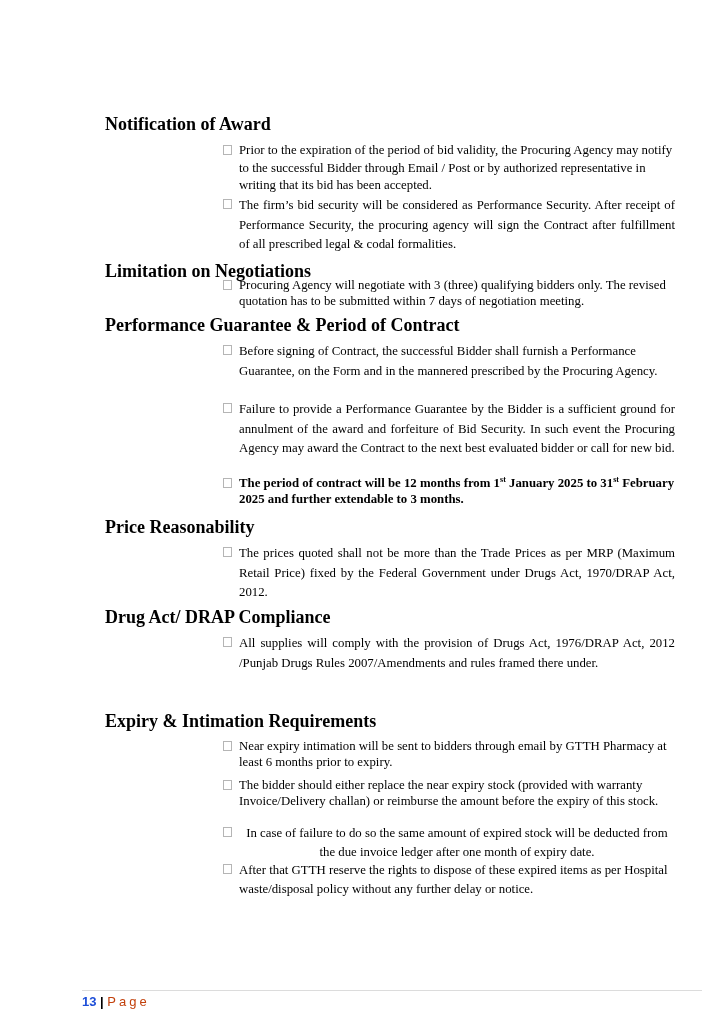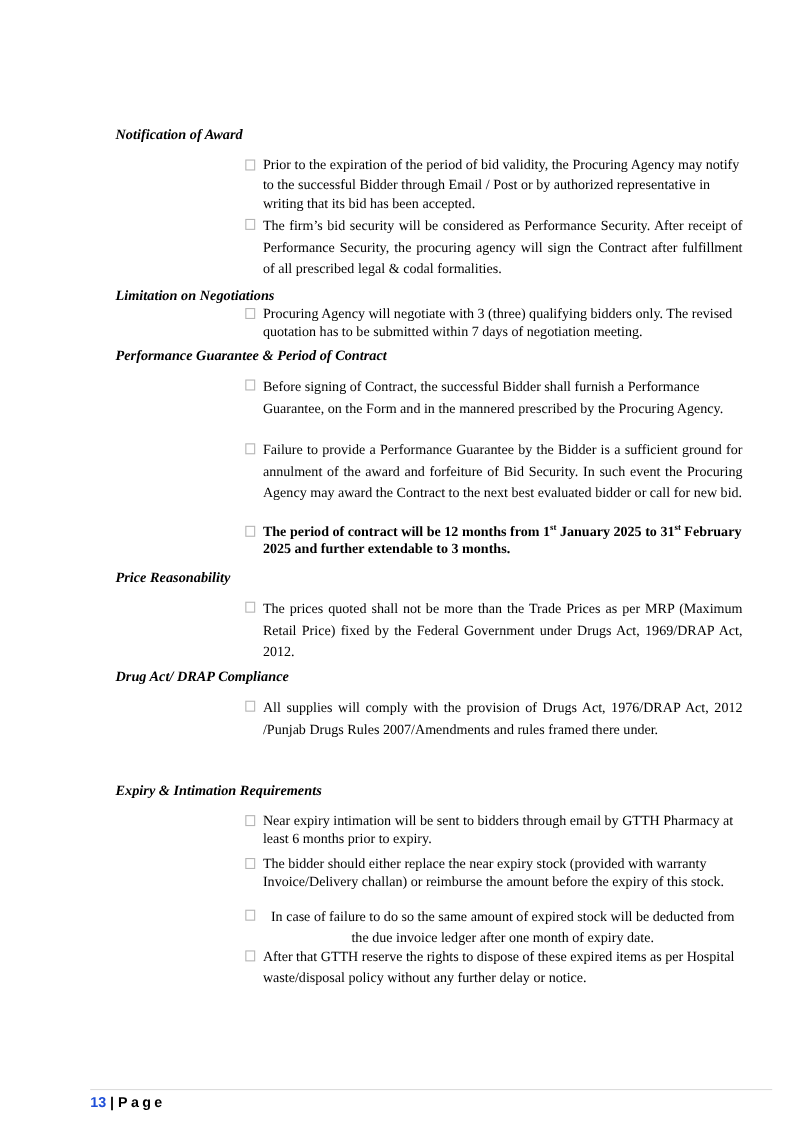--- a/index.html
+++ b/index.html
@@ -1,32 +1,32 @@
 <!DOCTYPE html>
 <html><head>
 <meta charset="utf-8">
 <style>
   html, body { margin: 0; padding: 0; background: #ffffff; }
   body { width: 725px; height: 1024px; position: relative; overflow: hidden;
          font-family: "Liberation Serif", serif; color: #000; }
-  .heading { position: absolute; left: 105px; font-weight: bold; font-size: 13px; font-style: italic; }
+  .heading { position: absolute; left: 105px; font-weight: bold; font-size: 18px; }
   .bullet { position: absolute; left: 223px; width: 452px; font-size: 12.8px; }
   .bullet .box { position: absolute; left: 0; top: 3px; width: 7px; height: 8px;
                  border: 1px solid #b5b5b5; }
   .bullet .txt { display: block; margin-left: 16px; }
   .lh-tight .txt { line-height: 16px; }
   .lh-loose .txt { line-height: 19.5px; }
   .justify .txt { text-align: justify; }
   .bold .txt { font-weight: bold; }
   sup { font-size: 8px; line-height: 0; }
   .footer-rule { position: absolute; left: 82px; top: 990px; width: 620px; height: 1px; background: #dcdcdc; }
   .footer { position: absolute; left: 82px; top: 994px; font-family: "Liberation Sans", sans-serif; font-size: 13px; }
   .footer .num { font-weight: bold; color: #1d4ed8; }
   .footer .sep { font-weight: bold; color: #000; }
-  .footer .pg { color: #000000; letter-spacing: 3px; font-weight: bold; }
+  .footer .pg { color: #c2410c; letter-spacing: 3px; }
 </style>
 </head>
 <body>
 
 <div class="heading" style="top:114px;">Notification of Award</div>
 <div class="bullet lh-loose" style="top:142px;">
   <span class="box"></span>
   <span class="txt" style="line-height:17.5px;">Prior to the expiration of the period of bid validity, the Procuring Agency may notify to the successful Bidder through Email / Post or by authorized representative in writing that its bid has been accepted.</span>
 </div>
 <div class="bullet lh-loose justify" style="top:196px;">
@@ -50,21 +50,21 @@
   <span class="txt">Failure to provide a Performance Guarantee by the Bidder is a sufficient ground for annulment of the award and forfeiture of Bid Security. In such event the Procuring Agency may award the Contract to the next best evaluated bidder or call for new bid.</span>
 </div>
 <div class="bullet lh-tight bold" style="top:475px;">
   <span class="box"></span>
   <span class="txt"><span>The period of contract will be 12 months from 1</span><sup>st</sup><span> January 2025 to 31</span><sup>st</sup><span> February 2025 and further extendable to 3 months.</span></span>
 </div>
 
 <div class="heading" style="top:517px;">Price Reasonability</div>
 <div class="bullet lh-loose justify" style="top:544px;">
   <span class="box"></span>
-  <span class="txt">The prices quoted shall not be more than the Trade Prices as per MRP (Maximum Retail Price) fixed by the Federal Government under Drugs Act, 1969/DRAP Act, 2012.</span>
+  <span class="txt">The prices quoted shall not be more than the Trade Prices as per MRP (Maximum Retail Price) fixed by the Federal Government under Drugs Act, 1970/DRAP Act, 2012.</span>
 </div>
 
 <div class="heading" style="top:607px;">Drug Act/ DRAP Compliance</div>
 <div class="bullet lh-loose justify" style="top:634px;">
   <span class="box"></span>
   <span class="txt">All supplies will comply with the provision of Drugs Act, 1976/DRAP Act, 2012 /Punjab Drugs Rules 2007/Amendments and rules framed there under.</span>
 </div>
 
 <div class="heading" style="top:711px;">Expiry &amp; Intimation Requirements</div>
 <div class="bullet lh-tight" style="top:738px;">

